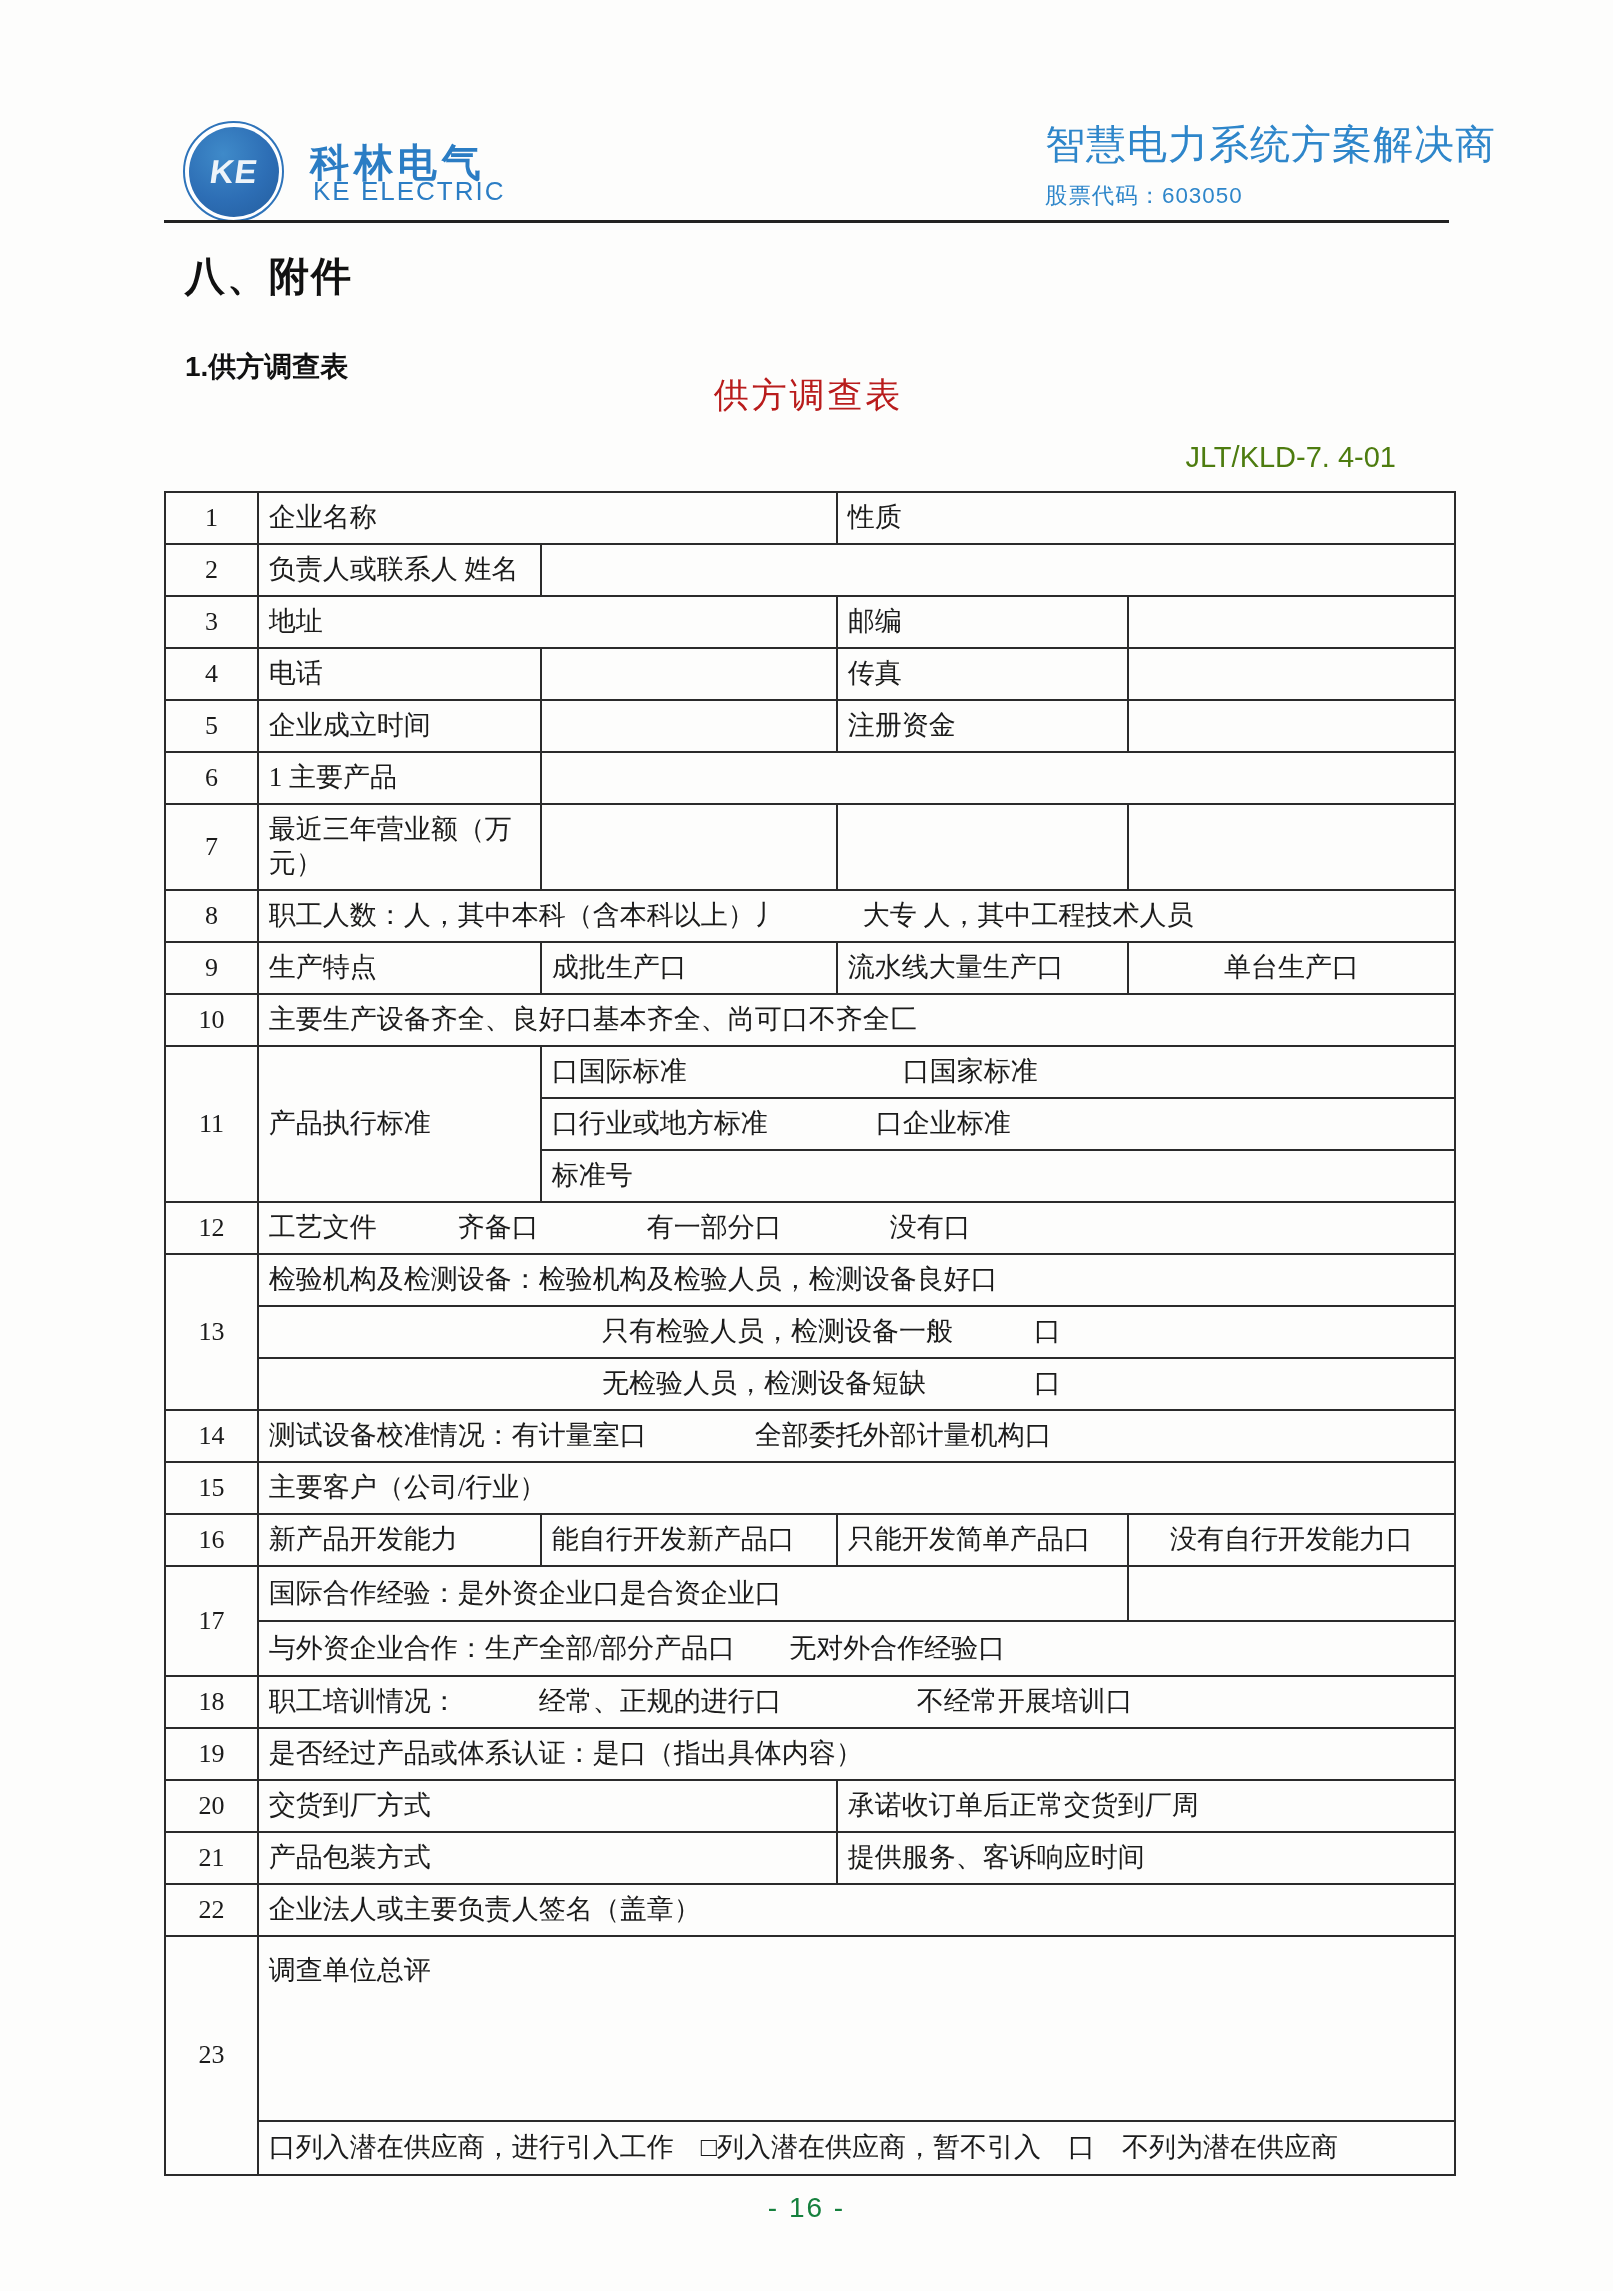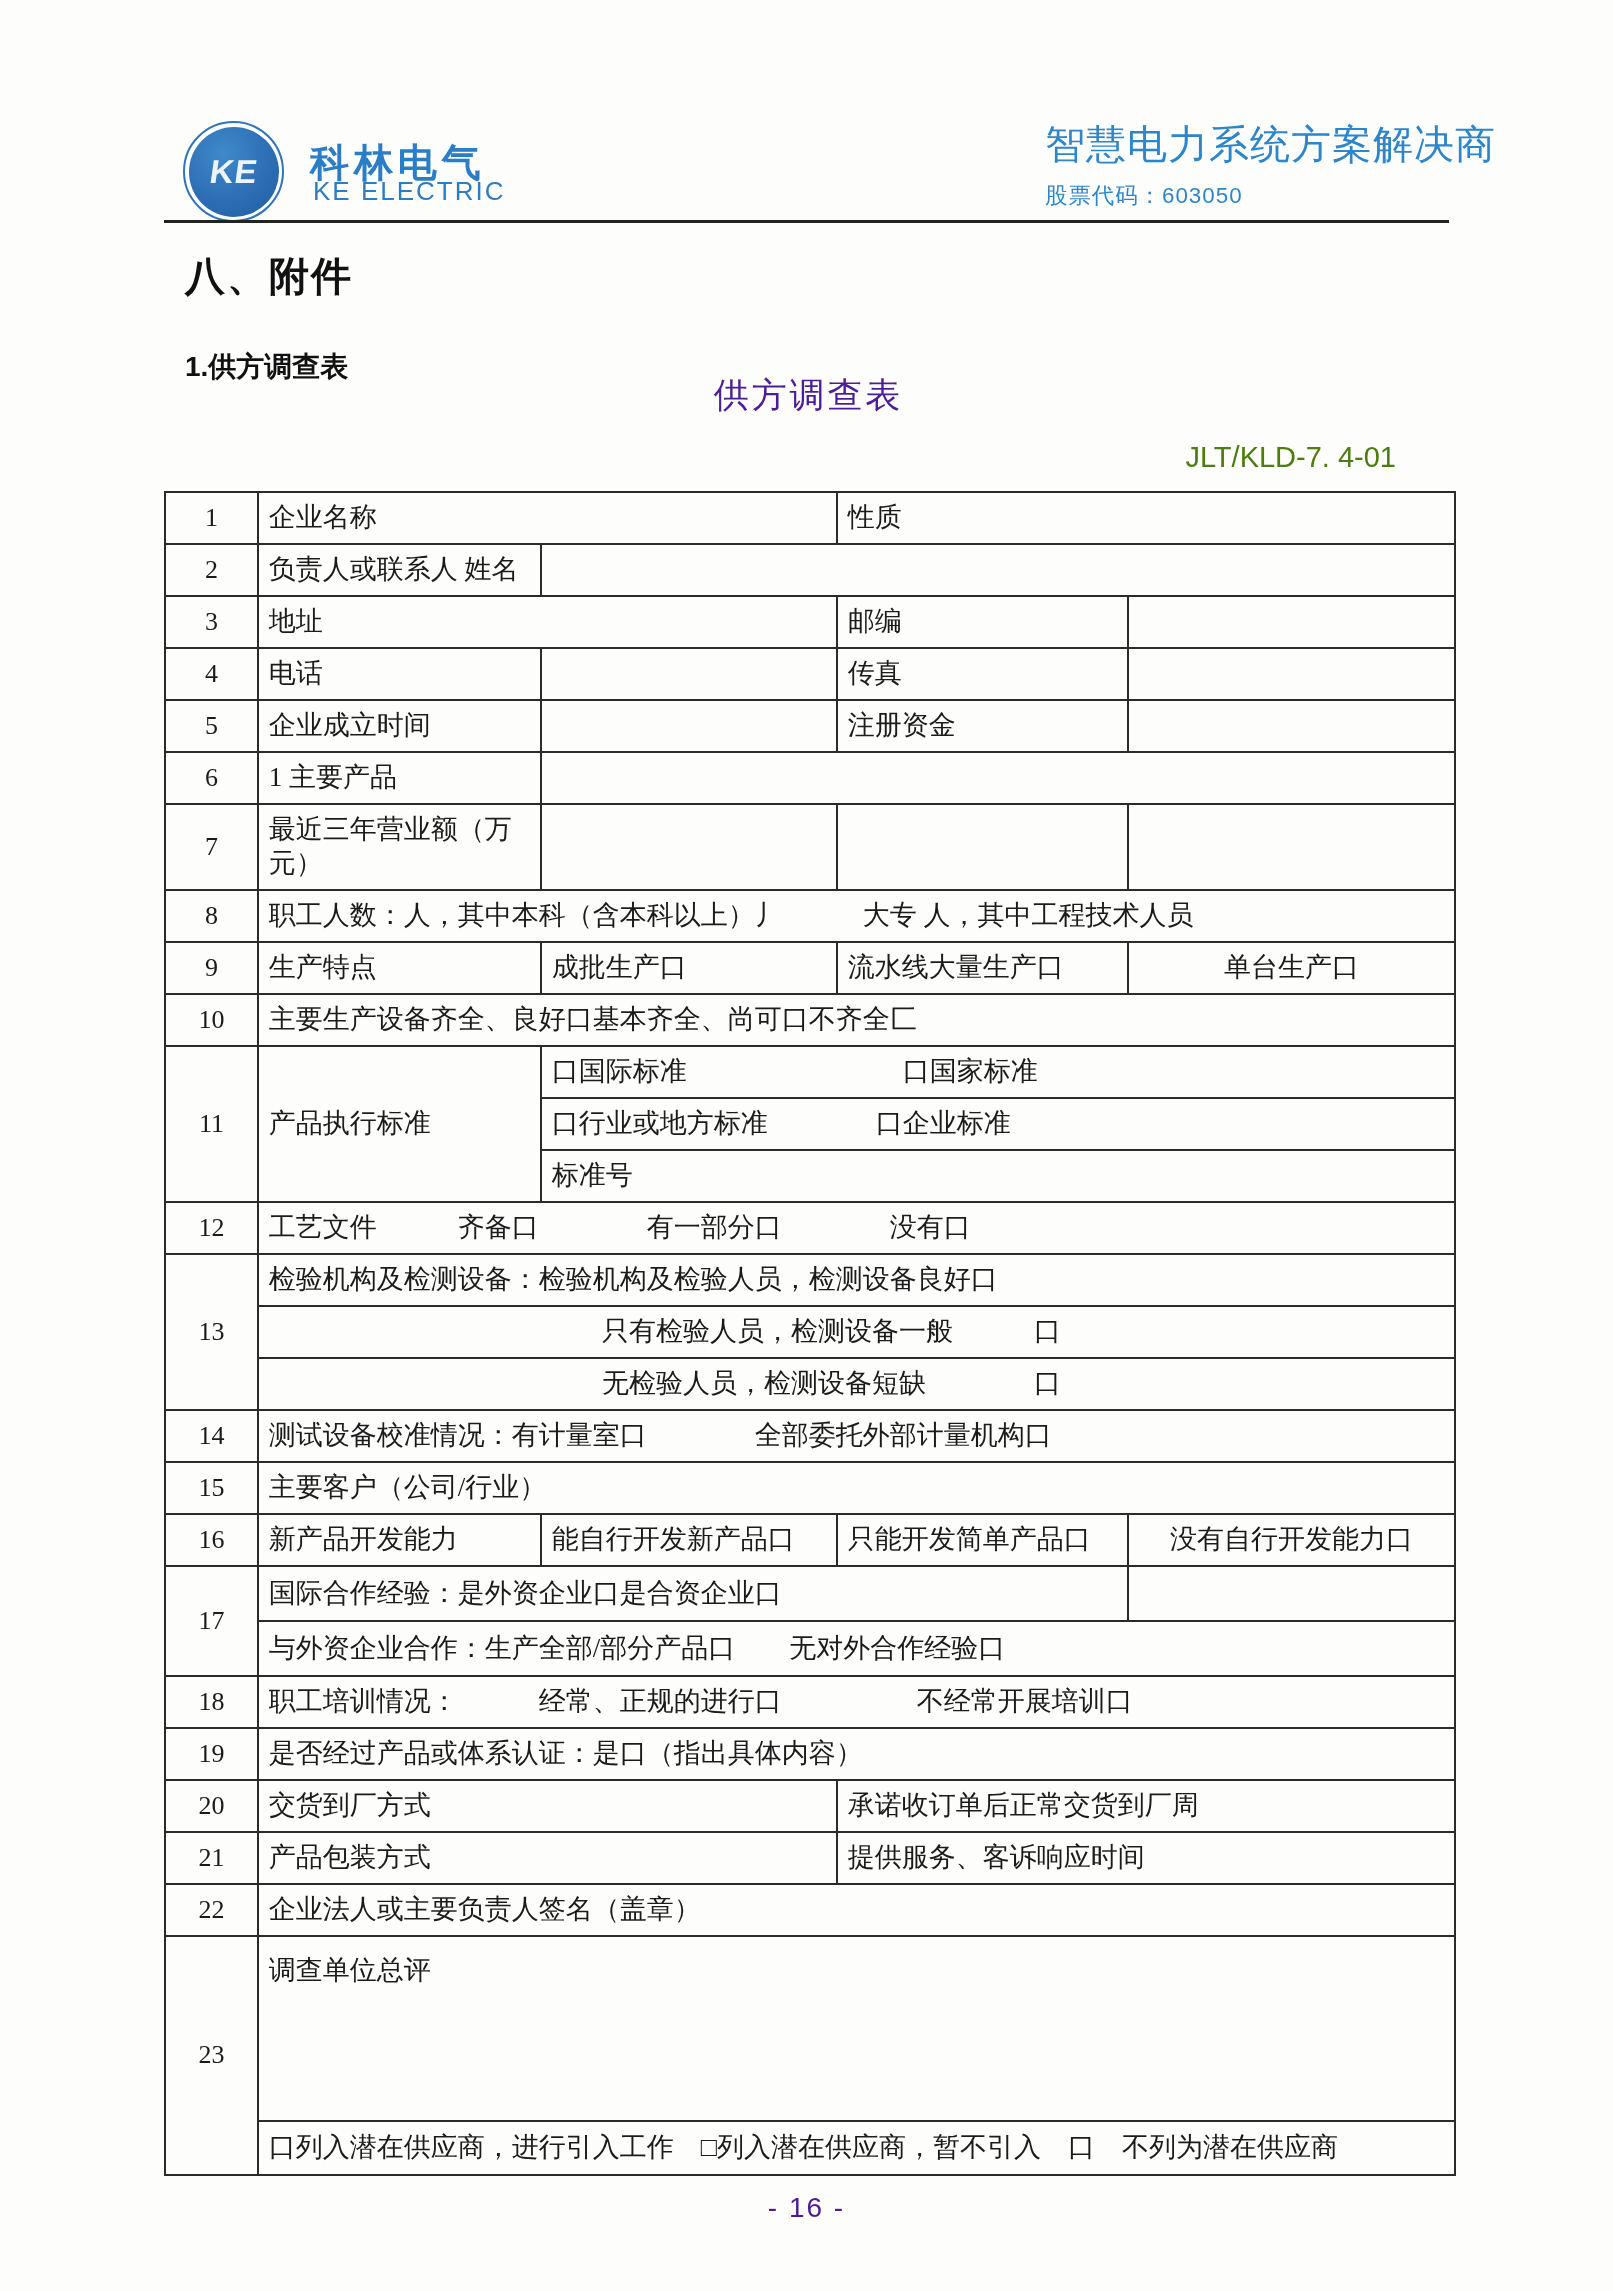--- a/index.html
+++ b/index.html
@@ -62,21 +62,21 @@
   }
   .subsection-title {
     position:absolute; left:185px; top:348px;
     font-family:"Liberation Sans", sans-serif;
     font-weight:bold; font-size:28px; color:#111;
   }
   .form-title {
     position:absolute; left:164px; top:372px; width:1289px;
     text-align:center;
     font-family:"Liberation Sans", sans-serif;
-    font-size:35px; letter-spacing:2.9px; color:#4c1d95;
+    font-size:35px; letter-spacing:2.9px; color:#b91c1c;
   }
   .doc-code {
     position:absolute; left:164px; top:441px; width:1289px;
     text-align:right; padding-right:57px;
     font-family:"Liberation Sans", sans-serif;
     font-size:29px; color:#4d7c0f;
   }
   
   .form-table {
     position:absolute; left:164px; top:491px;
@@ -96,21 +96,21 @@
   .form-table td.indent { padding-left:343px; }
   .form-table td.top { vertical-align:top; padding-top:17px; }
   tr.b   { height:52px; }
   tr.t7  { height:86px; }
   tr.t17 { height:55px; }
   tr.t23 { height:185px; }
   tr.t23b{ height:54px; }
   
   .page-number {
     position:absolute; left:0; top:2192px; width:1613px;
-    text-align:center; font-size:28px; color:#4c1d95;
+    text-align:center; font-size:28px; color:#15803d;
     font-family:"Liberation Sans", sans-serif; letter-spacing:2px;
   }
 </style>
 </head>
 <body>
 
 <div class="page">
 
   <div class="logo-ring">
     <div class="logo-circle">

